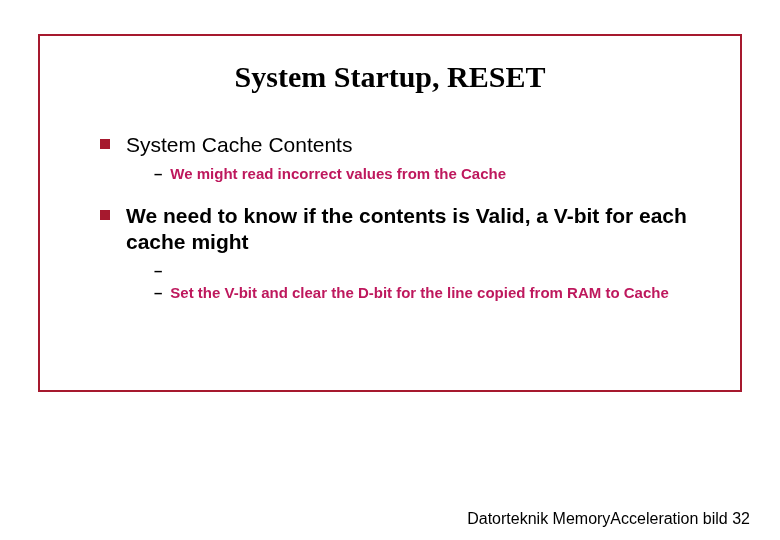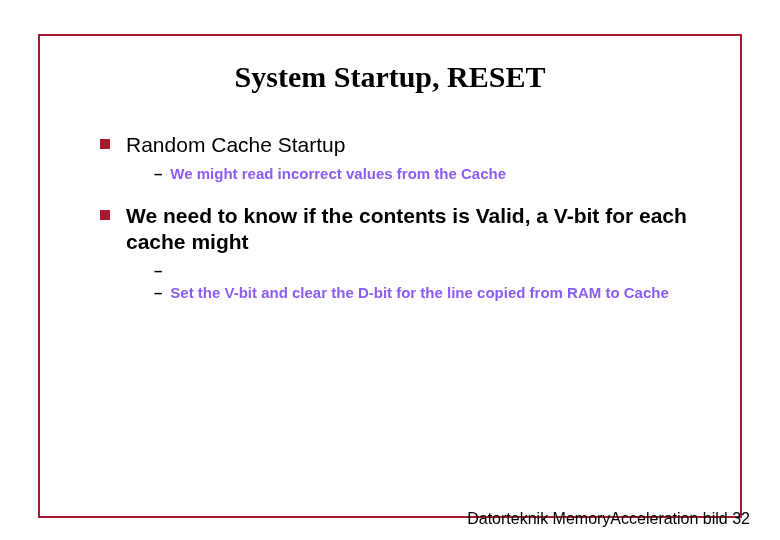--- a/index.html
+++ b/index.html
@@ -2,21 +2,21 @@
 <html><head>
 <meta charset="utf-8">
 <style>
   * { margin: 0; padding: 0; box-sizing: border-box; }
   html, body { width: 780px; height: 540px; background: #fff; font-family: Arial, Helvetica, sans-serif; }
   .slide {
     position: absolute;
     left: 38px;
     top: 34px;
     width: 704px;
-    height: 484px;
+    height: 358px;
     border: 2px solid #a6192e;
   }
   .title {
     font-family: "Times New Roman", Times, serif;
     font-size: 30px;
     font-weight: bold;
     color: #000;
     text-align: center;
     margin-top: 24px;
   }
@@ -56,42 +56,42 @@
     font-size: 15px;
     font-weight: bold;
     color: #000;
     margin-right: 8px;
     flex-shrink: 0;
     line-height: 1.35;
   }
   .sub-text {
     font-size: 15px;
     font-weight: bold;
-    color: #8b5cf6;
+    color: #be185d;
     line-height: 1.35;
   }
   .footer {
     position: absolute;
     right: 30px;
     bottom: 12px;
     font-size: 16px;
     color: #000;
   }
 </style>
 </head>
 <body>
 
 <div class="slide">
   <h1 class="title">System Startup, RESET</h1>
 
   <div class="content">
 
     <div class="bullet-row">
       <div class="bullet"></div>
-      <div class="bullet-text">Random Cache Startup</div>
+      <div class="bullet-text">System Cache Contents</div>
     </div>
     <div class="sub-list">
       <div class="sub-row">
         <div class="dash">–</div>
         <div class="sub-text">We might read incorrect values from the Cache</div>
       </div>
     </div>
 
     <div class="bullet-row">
       <div class="bullet"></div>

